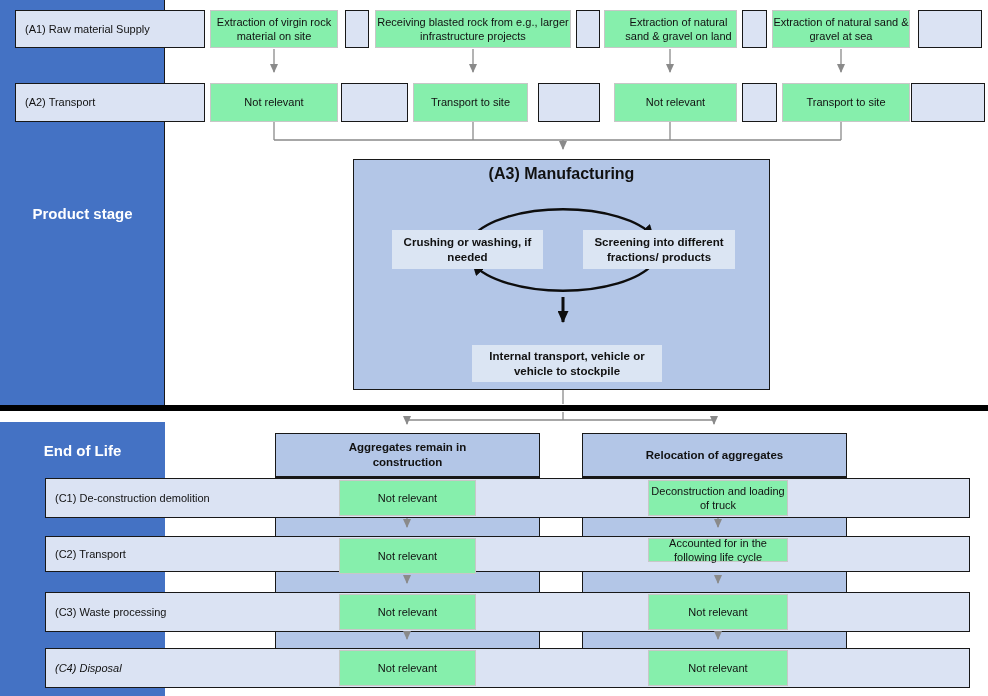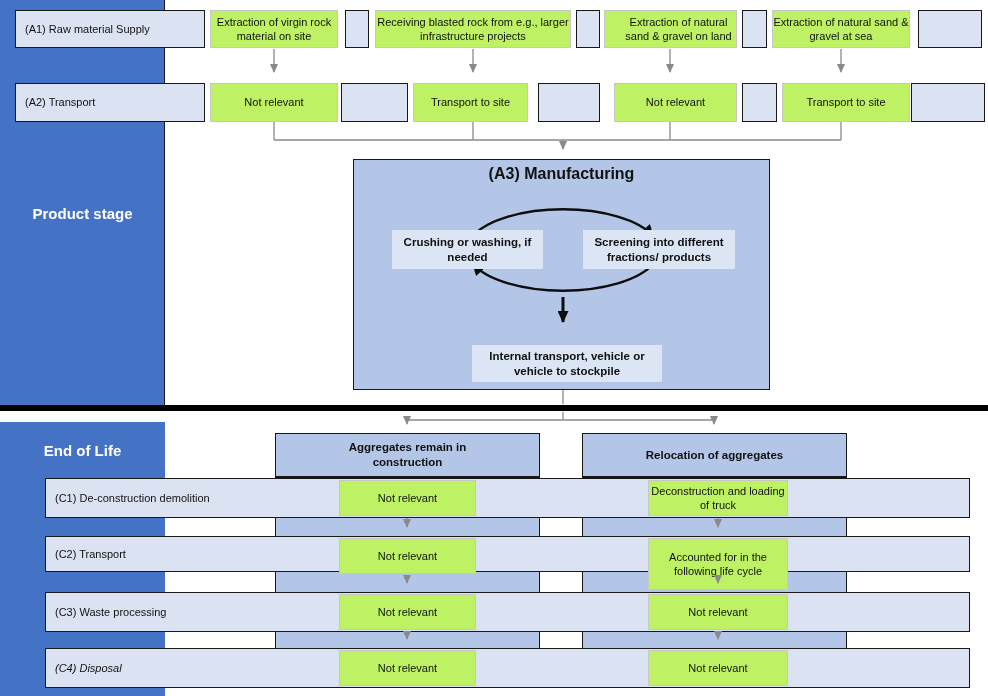--- a/index.html
+++ b/index.html
@@ -4,21 +4,21 @@
 <style>
   html,body{margin:0;padding:0;background:#fff;}
   #canvas{
     position:relative;width:988px;height:696px;overflow:hidden;background:#fff;
     font-family:"Liberation Sans",sans-serif;color:#111;
   }
   .abs{position:absolute;box-sizing:border-box;}
   .box{display:flex;align-items:center;justify-content:center;text-align:center;
        font-size:11px;line-height:1.3;color:#111;}
   .darkbox{background:#dbe3f3;border:1.5px solid #181818;}
-  .whitebox{background:#bef264;border:1px solid #c7c7c7;}
+  .whitebox{background:#86efac;border:1px solid #c7c7c7;}
   .labelbox{justify-content:flex-start;text-align:left;padding-left:9px;}
   .hdrbox{background:#b3c6e7;border:1.5px solid #181818;font-weight:bold;font-size:11.5px;}
   .band{background:#b3c6e7;border:1px solid #181818;}
   .innerbox{background:#dbe5f3;font-weight:bold;font-size:11.5px;}
   .sidebar{background:#4472c4;}
   .sidelabel{color:#fff;font-weight:bold;font-size:15px;display:flex;
              align-items:center;justify-content:center;}
   .z1{z-index:1}.z2{z-index:2}.z3{z-index:3}.z4{z-index:4}.z6{z-index:6}
   svg.overlay{position:absolute;left:0;top:0;z-index:5;pointer-events:none;}
   .sep{background:#000;}
@@ -82,21 +82,21 @@
   <div class="abs box darkbox labelbox z3" style="left:45px;top:592px;width:925px;height:40px;justify-content:flex-start;">
     <span style="max-width:220px;text-align:left;">(C3) Waste processing</span>
   </div>
   <div class="abs box darkbox labelbox z3" style="left:45px;top:648px;width:925px;height:40px;justify-content:flex-start;">
     <span style="max-width:220px;text-align:left;font-style:italic;">(C4) Disposal</span>
   </div>
 
   <div class="abs box whitebox z4" style="left:339px;top:480px;width:137px;height:36px;">Not relevant</div>
   <div class="abs box whitebox z4" style="left:648px;top:480px;width:140px;height:36px;">Deconstruction and loading of truck</div>
   <div class="abs box whitebox z4" style="left:339px;top:538px;width:137px;height:36px;">Not relevant</div>
-  <div class="abs box whitebox z4" style="left:648px;top:538px;width:140px;height:52px;">Accounted for in the following life cycle</div>
+  <div class="abs box whitebox z4" style="left:648px;top:538px;width:140px;height:24px;">Accounted for in the following life cycle</div>
   <div class="abs box whitebox z4" style="left:339px;top:594px;width:137px;height:36px;">Not relevant</div>
   <div class="abs box whitebox z4" style="left:648px;top:594px;width:140px;height:36px;">Not relevant</div>
   <div class="abs box whitebox z4" style="left:339px;top:650px;width:137px;height:36px;">Not relevant</div>
   <div class="abs box whitebox z4" style="left:648px;top:650px;width:140px;height:36px;">Not relevant</div>
 
   <svg class="overlay" width="988" height="696" viewBox="0 0 988 696">
     <defs>
       <marker id="ag" markerUnits="userSpaceOnUse" markerWidth="9" markerHeight="8" refX="8" refY="4" orient="auto">
         <path d="M0,0 L9,4 L0,8 z" fill="#8a8a8a"></path>
       </marker>

